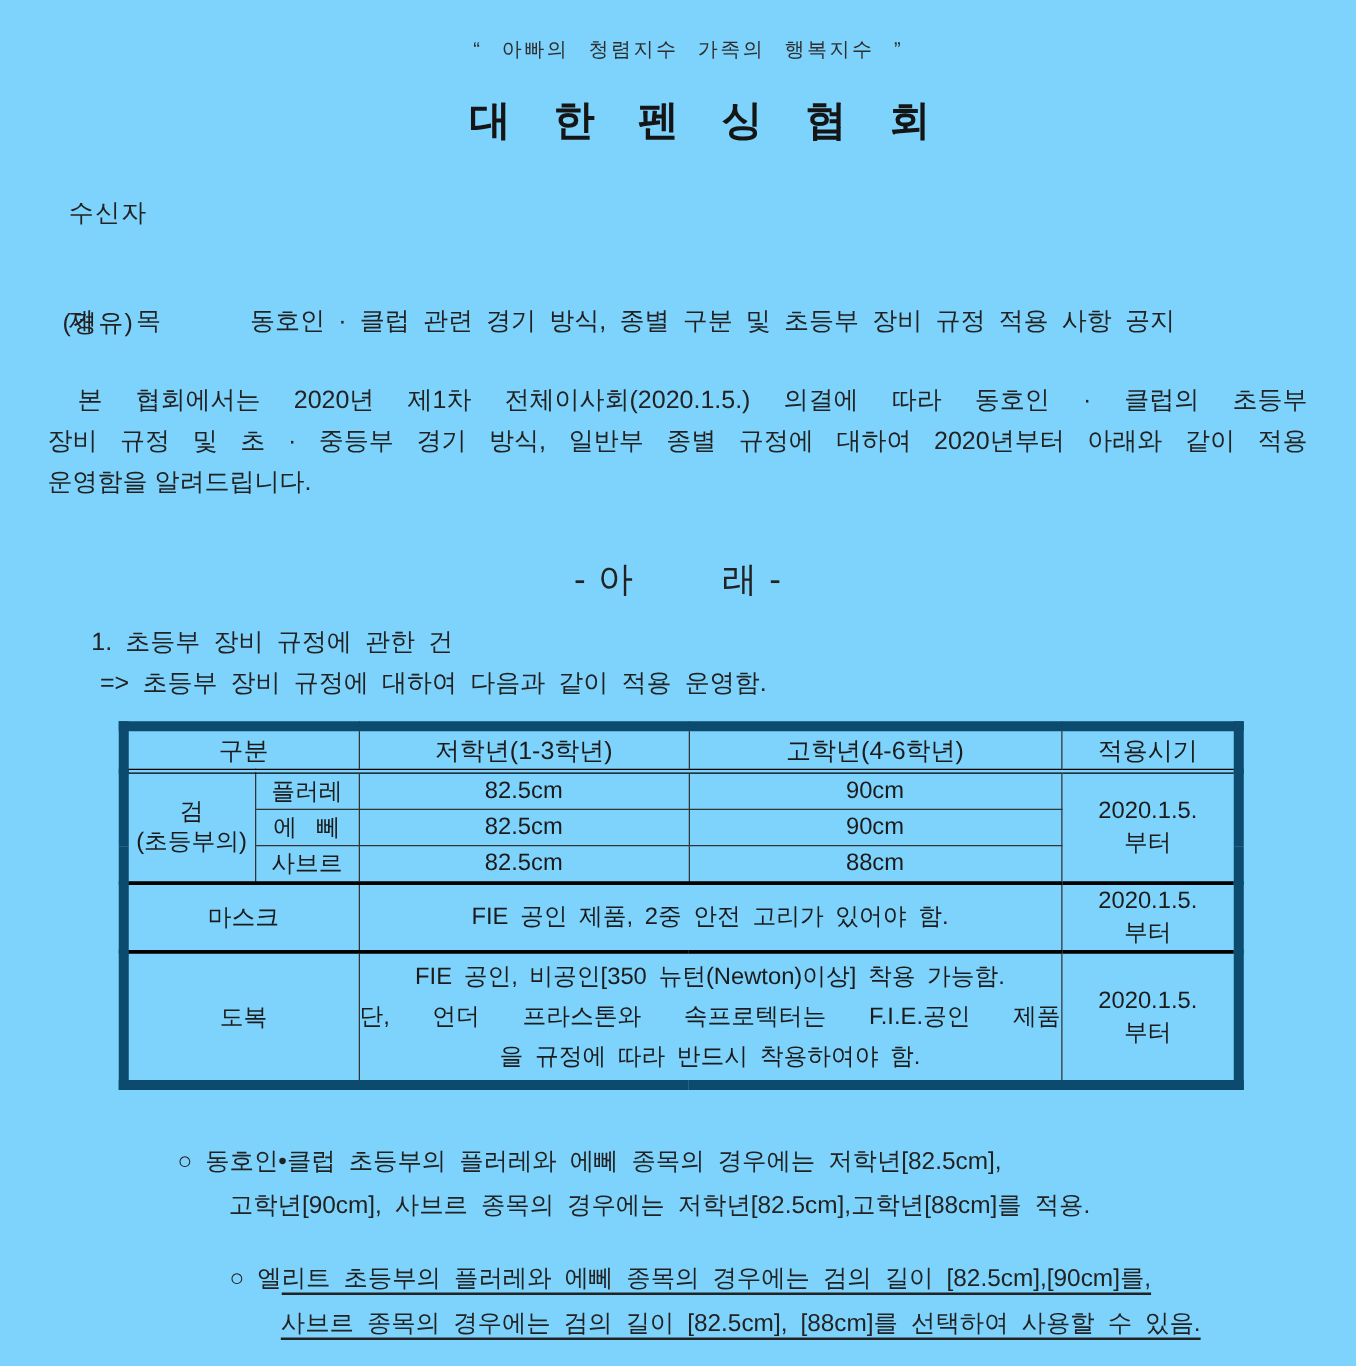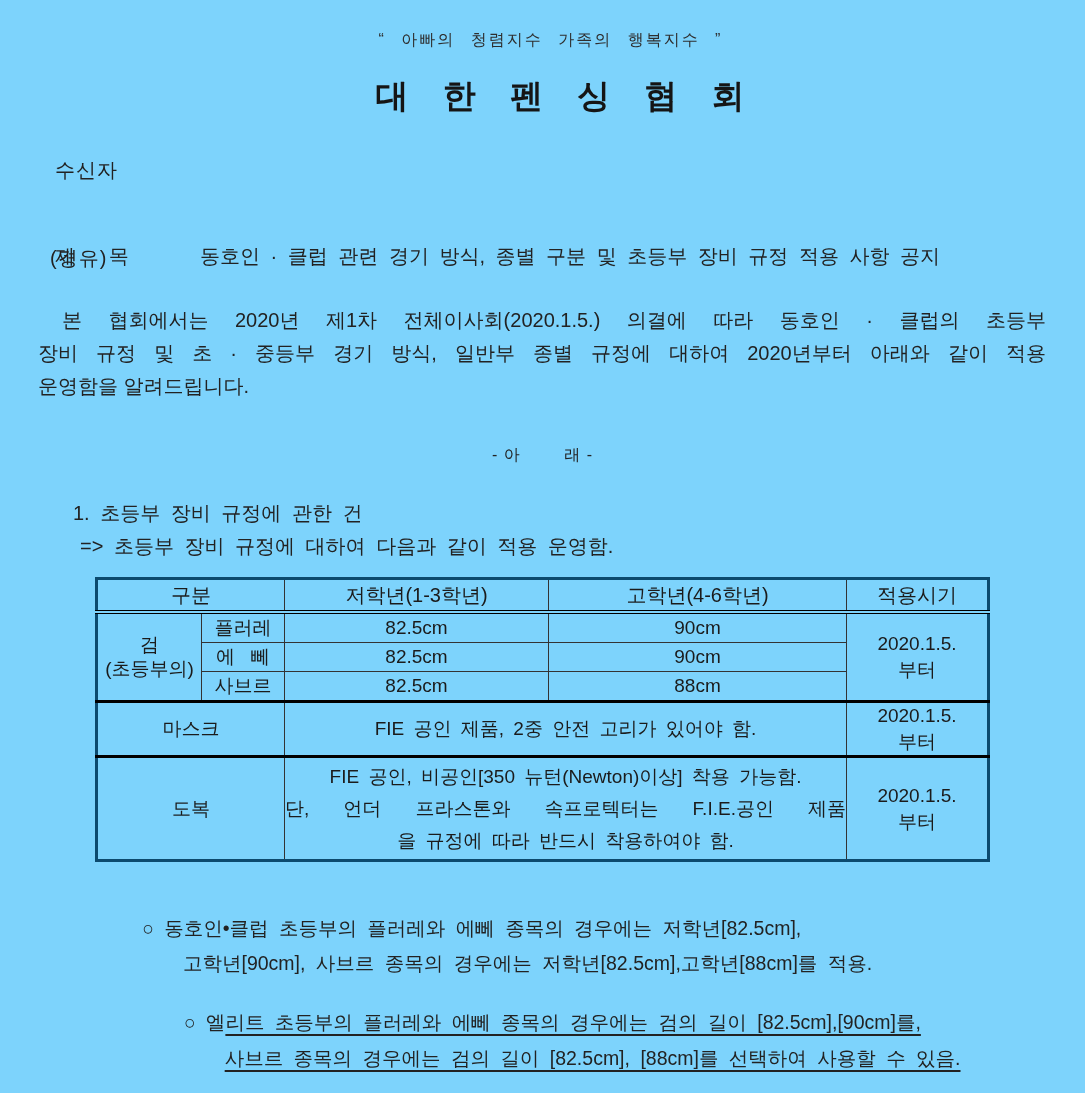--- a/index.html
+++ b/index.html
@@ -26,29 +26,29 @@
   .val-to   { top:157px; left:200px; }
   .lbl-via  { top:200px; left:50px;margin-top:45px; }
   .val-via  { top:200px; left:200px; }
   .lbl-subj { top:243px; left:55px; }
   .val-subj { top:243px; left:200px; }
 
   .body-para { top:304px; left:38px; width:1008px; font-size:20px; line-height:33px; color:#222; }
   .jline { text-align:justify; text-align-last:justify; }
   .indent1 { text-indent:24px; }
 
-  .divider { top:445px; left:0; width:1085px; text-align:center; font-size:16px; letter-spacing:1px; color:#222; }
+  .divider { top:445px; left:0; width:1085px; text-align:center; font-size:28px; letter-spacing:1px; color:#222; }
 
   .sec-head { top:500px; left:73px; font-size:20px; word-spacing:5px; color:#222; }
   .sec-sub  { top:533px; left:80px; font-size:20px; word-spacing:5px; color:#222; }
 
   table.equip {
     position:absolute; top:577px; left:95px;
     border-collapse:collapse; table-layout:fixed; width:892px;
-    font-size:19px; color:#1b1b1b; border:3px solid #0c4a6e;
+    font-size:19px; color:#1b1b1b; border:8px solid #0c4a6e;
   }
   table.equip td { border:1px solid #333; text-align:center; vertical-align:middle; padding:0; overflow:hidden; }
   tr.thead td { height:30px; font-size:20px; border-bottom:4px double #000; }
   tr.wrow td { height:28px; }
   tr.mask-row td { border-top:3px solid #000; height:50px; }
   tr.uni-row  td { border-top:3px solid #000; height:101px; }
   td.group div { line-height:24px; }
   td.desc { text-align:left; padding:2px 12px; word-spacing:4px; line-height:32px; }
   td.desc .jline { text-align:justify; text-align-last:justify; }
   td.apply { line-height:26px; font-size:19px; }

